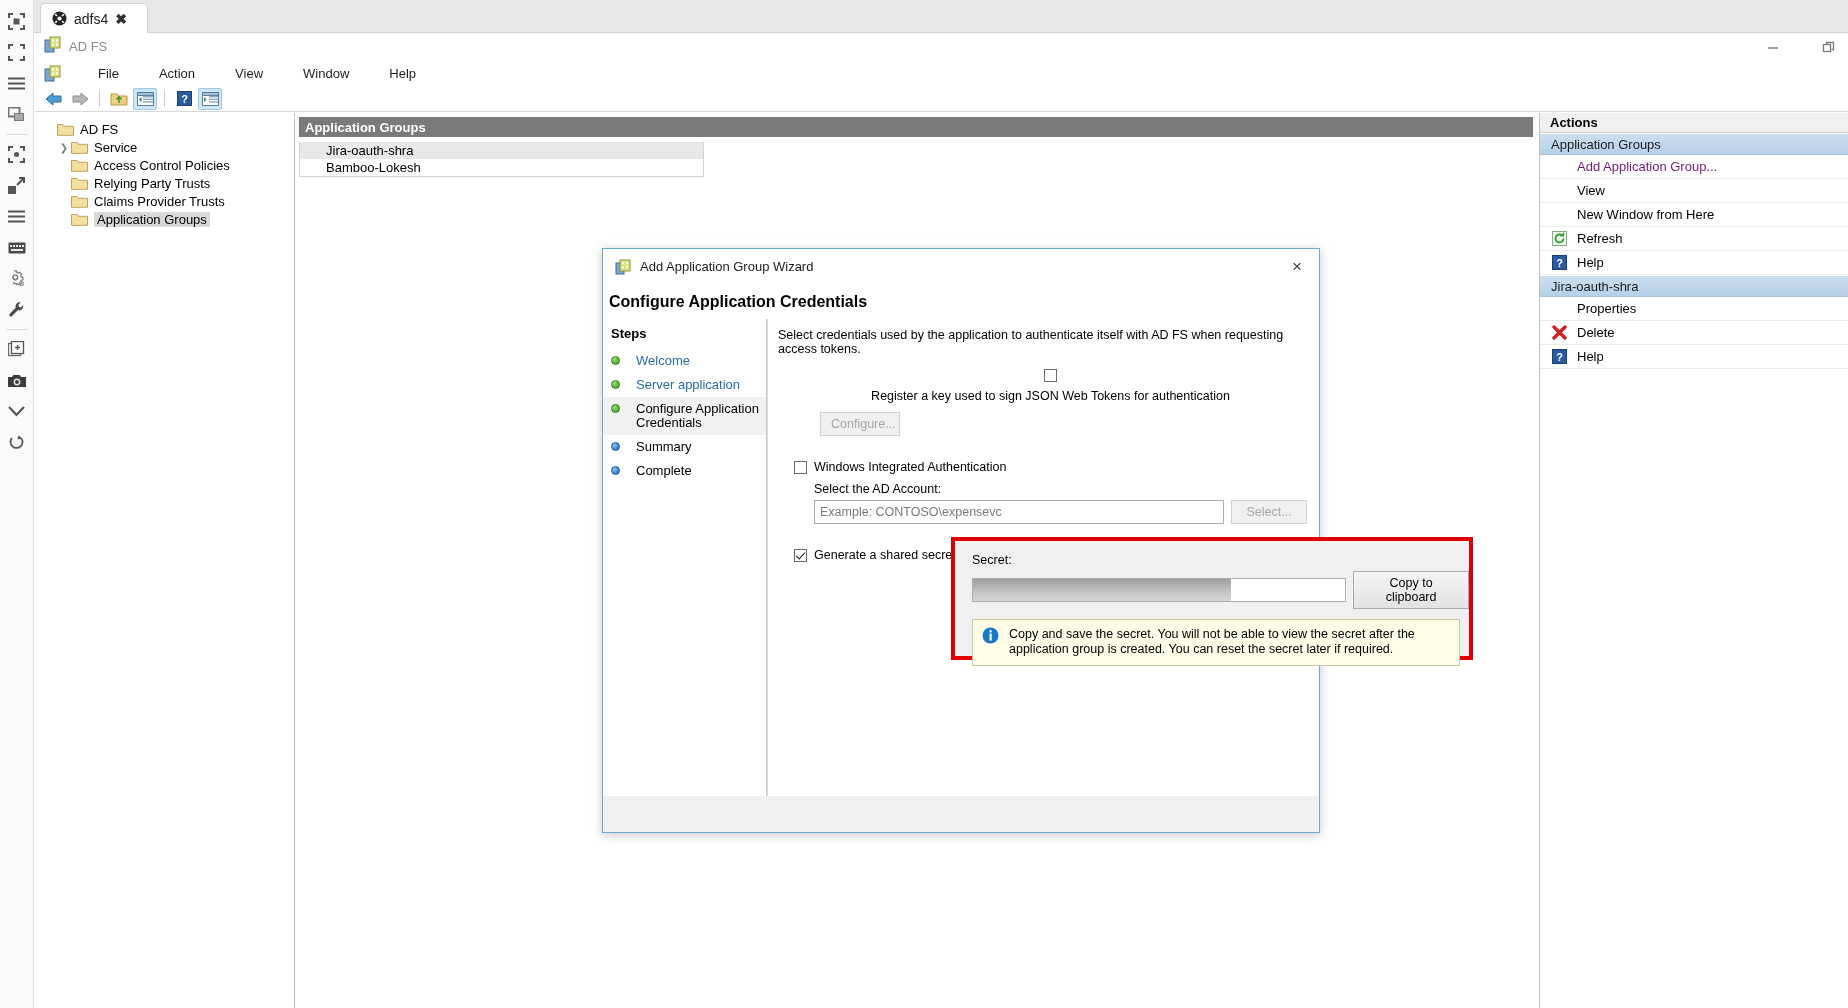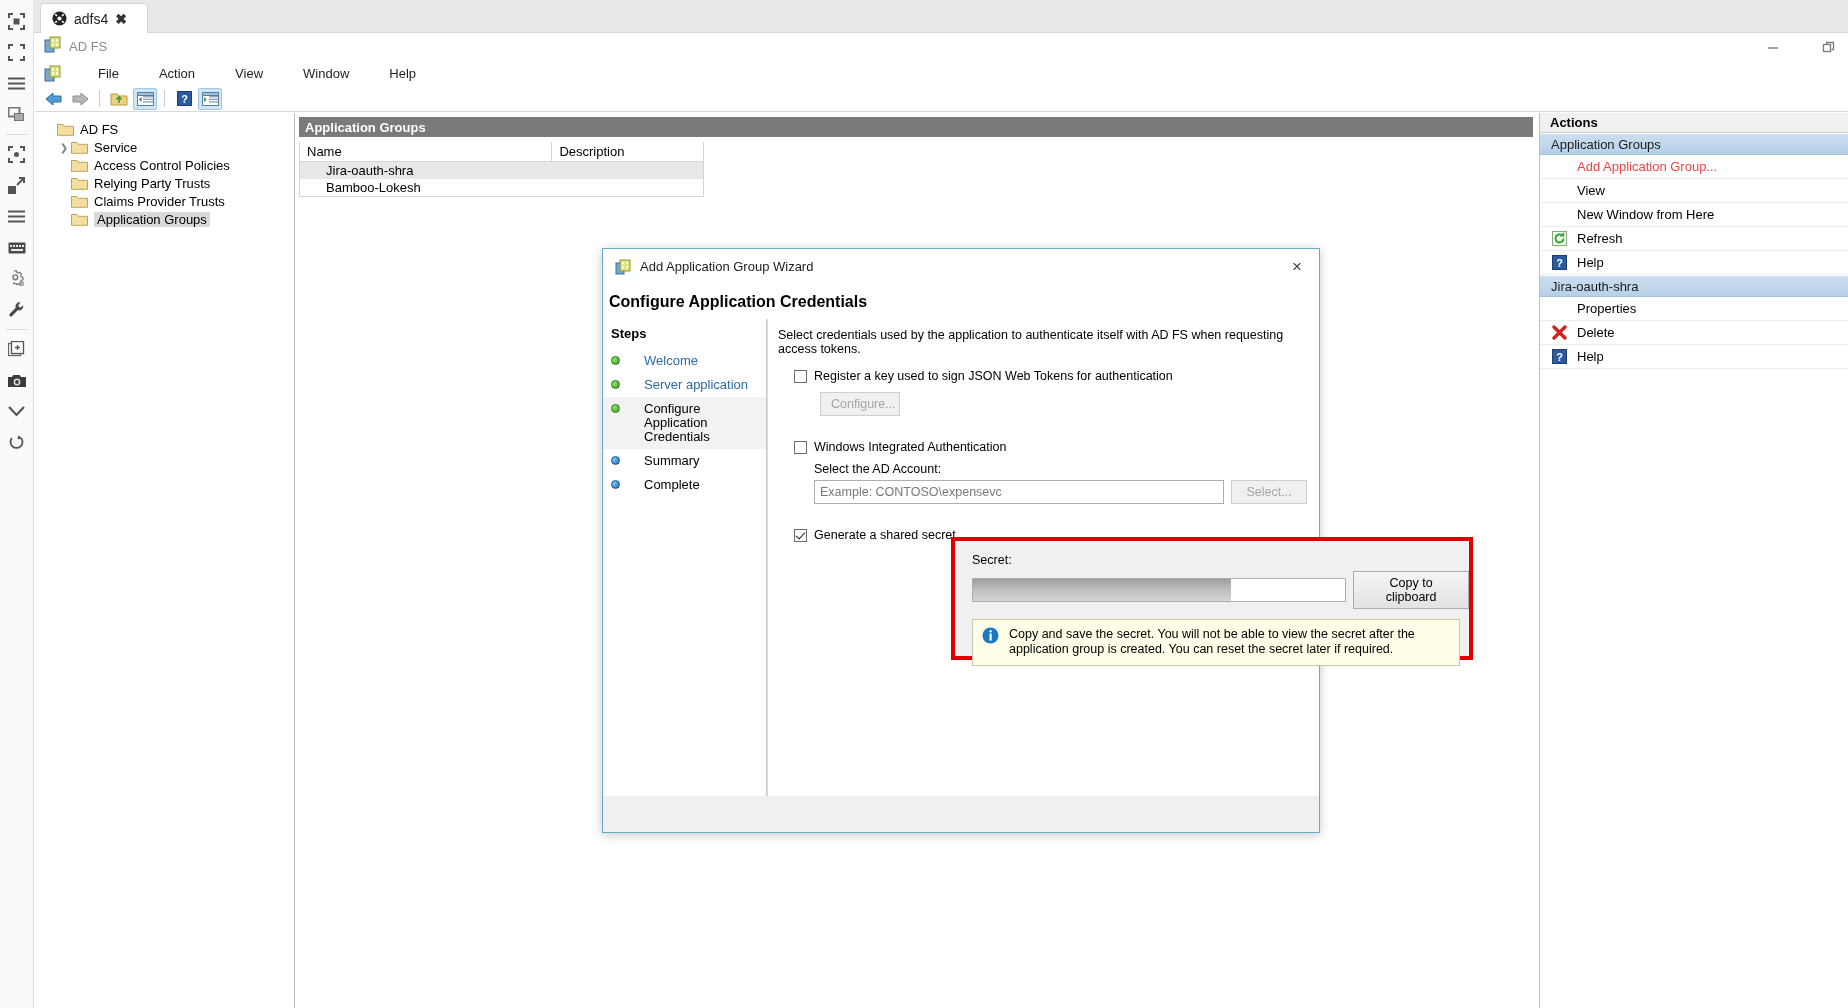--- a/index.html
+++ b/index.html
@@ -112,39 +112,39 @@
     background: linear-gradient(to bottom,#cddff0 0%,#b6d0e8 100%);
     border-top: 1px solid #ffffff; border-bottom: 1px solid #a8c4de;
     display: flex; align-items: center; padding-left: 11px;
   }
   .act-item {
     height: 24px; display: flex; align-items: center; gap: 8px;
     padding-left: 11px; font-size: 13px; color: #000;
     border-bottom: 1px solid #ededed; cursor: pointer;
   }
   .act-item .aico { width: 16px; height: 16px; flex: none; display: flex; align-items: center; justify-content: center; }
-  .act-item.disabled { color: #ef4444; cursor: default; }
+  .act-item.disabled { color: #701a75; cursor: default; }
   .act-item .alabel { padding-left: 2px; }
 
   
   #wizard {
     position: absolute; left: 602px; top: 248px; width: 718px; height: 585px;
     background: #f0f0f0; border: 1px solid #6ea8c8;
     box-shadow: 0 2px 10px rgba(0,0,0,0.22);
   }
   #wiz-titlebar { height: 35px; background: #ffffff; display: flex; align-items: center; padding: 0 8px 0 12px; }
   #wiz-titlebar .wico { width: 17px; height: 16px; margin-right: 8px; }
   #wiz-titlebar .wtitle { font-size: 13px; color: #1d1d1d; flex: 1; }
   #wiz-close { width: 28px; height: 26px; display: flex; align-items: center; justify-content: center; font-size: 17px; color: #444; cursor: pointer; }
   #wiz-heading { height: 35px; background: #ffffff; display: flex; align-items: center; padding-left: 6px; font-size: 16px; font-weight: bold; color: #000; }
 
   #wiz-main { position: absolute; left: 0; top: 70px; width: 716px; height: 477px; display: flex; }
   #wiz-steps { width: 167px; background: #ffffff; border-right: 1px solid #c9c9c9; padding-top: 4px; }
   .steps-hd { font-size: 13px; font-weight: bold; color: #000; padding: 3px 0 8px 8px; }
-  .step { display: flex; align-items: flex-start; gap: 24px; padding: 5px 6px 5px 8px; font-size: 13px; line-height: 14px; }
+  .step { display: flex; align-items: flex-start; gap: 16px; padding: 5px 6px 5px 8px; font-size: 13px; line-height: 14px; }
   .step.current { background: #f2f2f2; }
   .step .dot { width: 9px; height: 9px; border-radius: 50%; margin-top: 2px; flex: none; }
   .step .dot.green { background: radial-gradient(circle at 30% 30%, #9be36b, #2f9e1f); border: 1px solid #2c7c1b; }
   .step .dot.blue { background: radial-gradient(circle at 30% 30%, #8fc6f5, #1463b7); border: 1px solid #13579e; }
   .step .stxt { color: #000; }
   .step .stxt.link { color: #2b6ba8; }
 
   #wiz-content { flex: 1; background: #ffffff; border-left: 1px solid #dcdcdc; position: relative; padding: 9px 12px 0 10px; }
   .intro { font-size: 12.5px; color: #000; margin-bottom: 13px; }
   .cbline { display: flex; align-items: center; gap: 7px; font-size: 12.5px; color: #000; }
@@ -470,24 +470,20 @@
                 <path d="M0.5 2.5h5.5l1.4 1.8h9.1v9H0.5z" fill="#f5dfa0" stroke="#c0a25a"></path>
               </svg>
           </span>
           <span class="label selected">Application Groups</span>
         </div>
       </div>
 
       <div id="listpane">
         <div id="list-header">Application Groups</div>
         <div id="lv">
-          <div id="lv-cols">
-            <div class="lv-col c1">Name</div>
-            <div class="lv-col c2">Description</div>
-          </div>
           <div class="lv-row sel">
             <span>Jira-oauth-shra</span>
           </div>
           <div class="lv-row">
             <span>Bamboo-Lokesh</span>
           </div>
         </div>
       </div>
 
       <div id="actions">
@@ -594,21 +590,21 @@
         </div>
         <div class="step">
           <span class="dot blue"></span>
           <span class="stxt">Complete</span>
         </div>
       </div>
 
       <div id="wiz-content">
         <div class="intro">Select credentials used by the application to authenticate itself with AD FS when requesting access tokens.</div>
 
-        <div class="cbline" style="margin-left:16px;">
+        <div class="cbline" style="margin-left:16px;flex-direction:column;">
           <span class="cbox"></span>
           <span>Register a key used to sign JSON Web Tokens for authentication</span>
         </div>
 
         <div style="margin:9px 0 0 42px;">
           <button class="btn disabled" style="width:80px;">Configure...</button>
         </div>
 
         <div class="cbline" style="margin:24px 0 0 16px;">
           <span class="cbox"></span>

